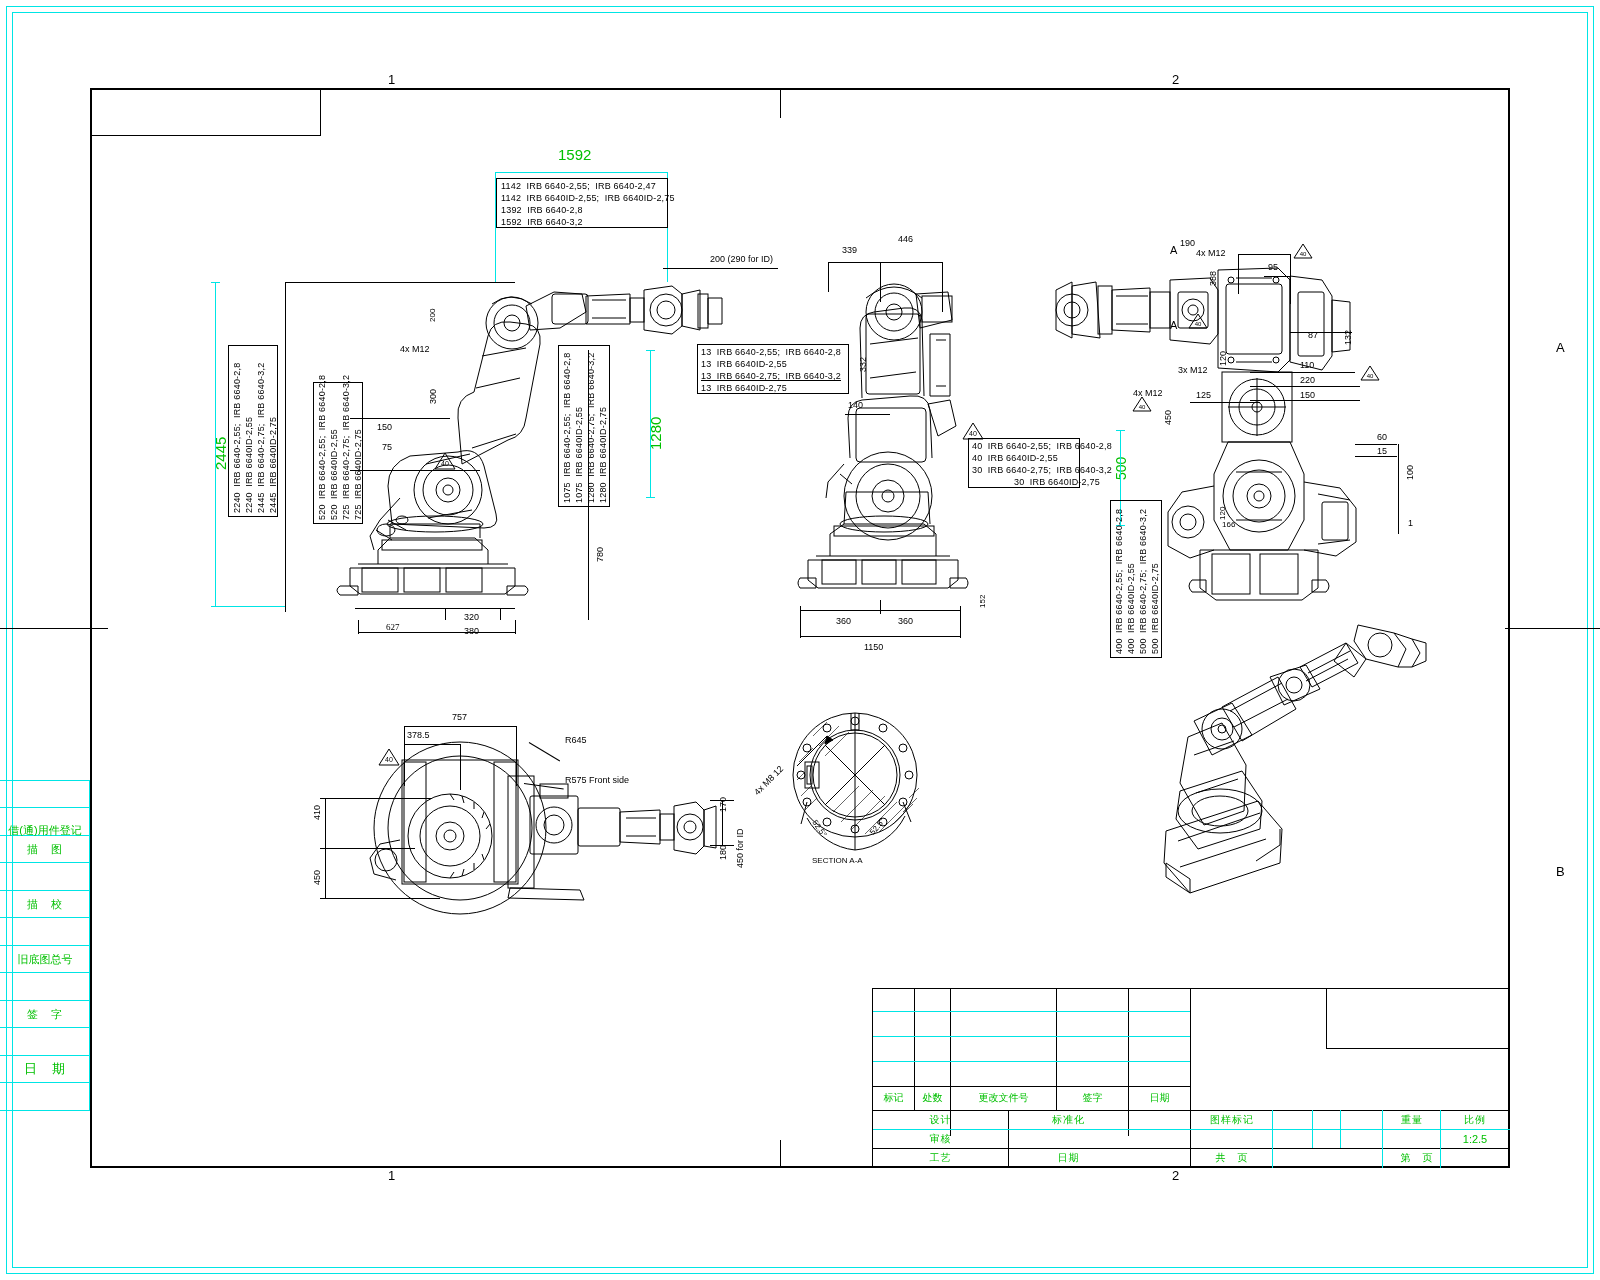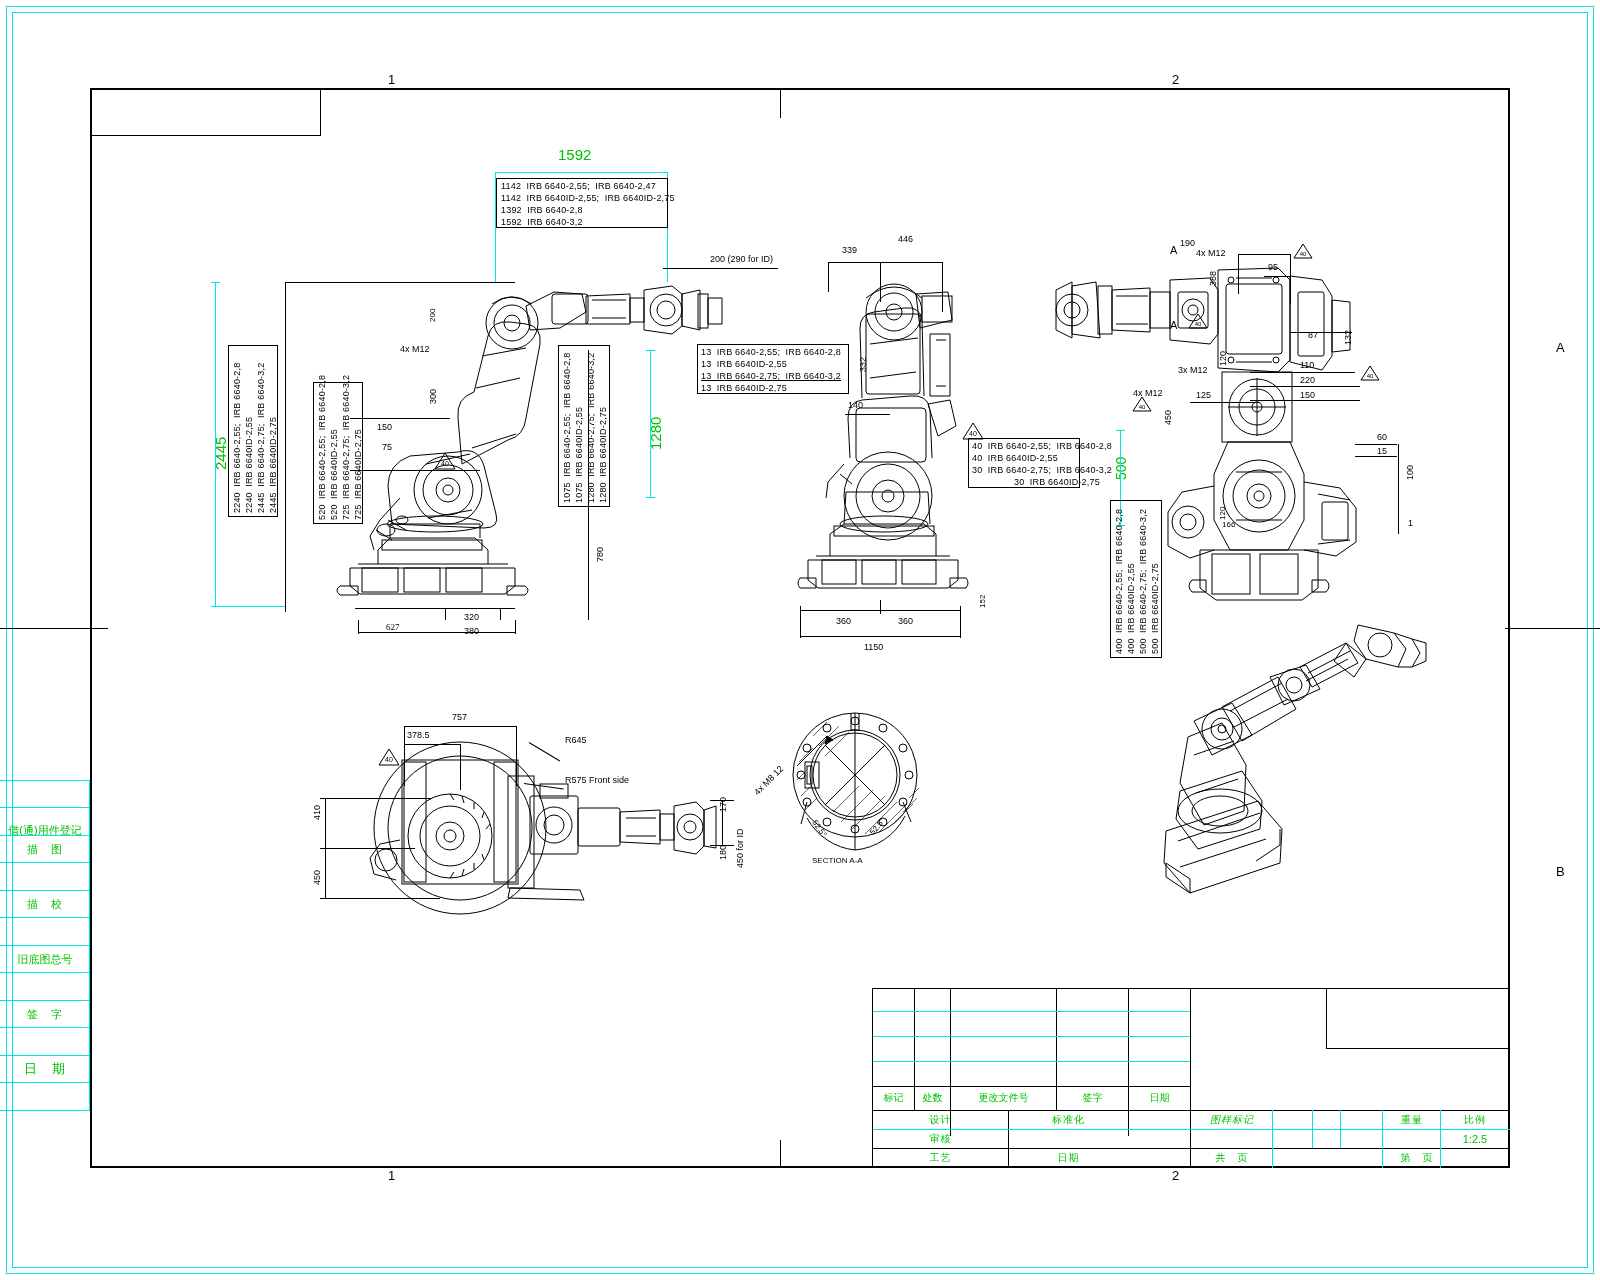--- a/index.html
+++ b/index.html
@@ -621,21 +621,21 @@
     <div class="tb-cell" style="left:185px; top:99px; width:71px; height:22px; border:none; font-size:10px; letter-spacing:0px;">签字</div>
     <div class="tb-cell" style="left:257px; top:99px; width:61px; height:22px; border:none; font-size:10px; letter-spacing:0px;">日期</div>
 
     <div class="tb-cell" style="left:1px; top:123px; width:135px; height:18px; border:none; font-size:10px; letter-spacing:1px;">设计</div>
     <div class="tb-cell" style="left:137px; top:123px; width:119px; height:18px; border:none; font-size:10px; letter-spacing:1px;">标准化</div>
     <div class="tb-cell" style="left:1px; top:142px; width:135px; height:18px; border:none; font-size:10px; letter-spacing:1px;">审核</div>
     <div class="tb-cell" style="left:137px; top:142px; width:119px; height:18px; border:none; font-size:10px; letter-spacing:1px;"></div>
     <div class="tb-cell" style="left:1px; top:161px; width:135px; height:18px; border:none; font-size:10px; letter-spacing:1px;">工艺</div>
     <div class="tb-cell" style="left:137px; top:161px; width:119px; height:18px; border:none; font-size:10px; letter-spacing:1px;">日期</div>
 
-    <div class="tb-cell" style="left:320px; top:123px; width:80px; height:18px; border:none; font-size:10px; letter-spacing:1px;font-style:italic;">图样标记</div>
+    <div class="tb-cell" style="left:320px; top:123px; width:80px; height:18px; border:none; font-size:10px; letter-spacing:1px;">图样标记</div>
     <div class="tb-cell" style="left:512px; top:123px; width:56px; height:18px; border:none; font-size:10px; letter-spacing:1px;">重量</div>
     <div class="tb-cell" style="left:570px; top:123px; width:66px; height:18px; border:none; font-size:10px; letter-spacing:1px;">比例</div>
     <div class="tb-cell" style="left:570px; top:142px; width:66px; height:18px; border:none; font-size:11px; letter-spacing:0px; color:#00c000;">1:2.5</div>
     <div class="tb-cell" style="left:320px; top:161px; width:80px; height:18px; border:none; font-size:10px; letter-spacing:1px;">共　页</div>
     <div class="tb-cell" style="left:512px; top:161px; width:66px; height:18px; border:none; font-size:10px; letter-spacing:1px;">第　页</div>
   </div>
 
   <div class="ln" style="left:1326px; top:988px; width:184px; height:1px;"></div>
   <div class="ln" style="left:1326px; top:988px; width:1px; height:60px;"></div>
   <div class="ln" style="left:1326px; top:1048px; width:184px; height:1px;"></div>

